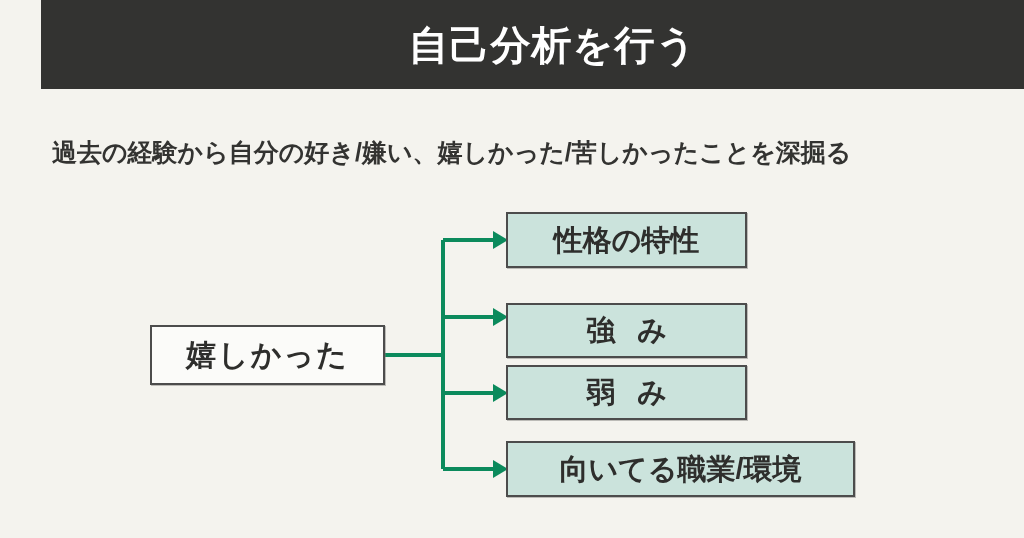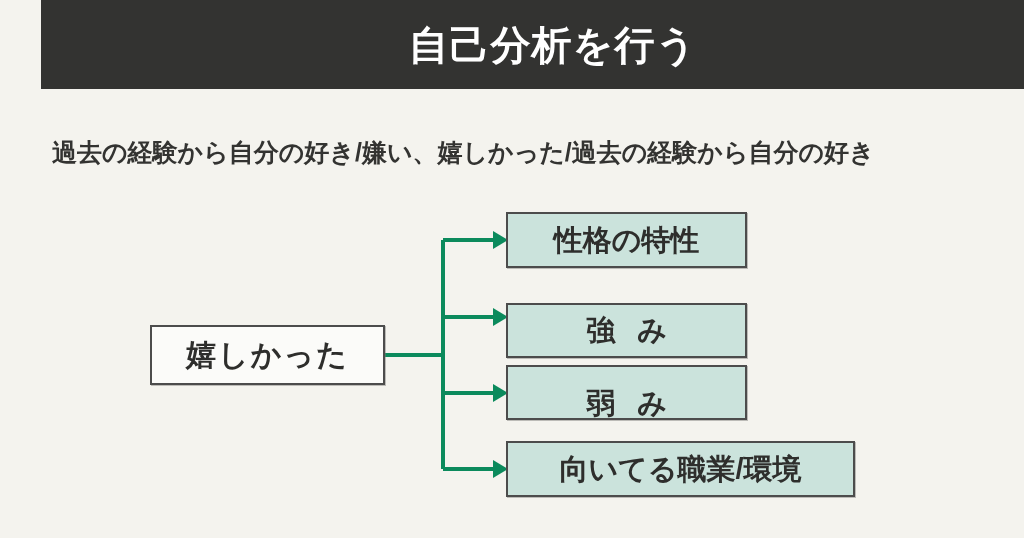--- a/index.html
+++ b/index.html
@@ -107,36 +107,36 @@
     font-size: 30px;
     letter-spacing: 2px;
   }
 
   .node-branch {
     background: #cbe3dc;
   }
 
   .node-b0 { left: 506px; top: 123px; width: 241px; height: 56px; }
   .node-b1 { left: 506px; top: 201px; width: 241px; height: 55px; margin-top: 13px; }
-  .node-b2 { left: 506px; top: 276px; width: 241px; height: 55px; align-items: flex-end; }
+  .node-b2 { left: 506px; top: 276px; width: 241px; height: 55px; }
   .node-b3 { left: 506px; top: 352px; width: 349px; height: 56px; }
 
   .node-b1 .node-label,
   .node-b2 .node-label { letter-spacing: 7px; padding-left: 7px; }
 </style>
 </head>
 <body>
 
 <div class="header-bar">
   <div class="header-title">自己分析を行う</div>
 </div>
 
 <div class="canvas">
 
-  <div class="subtitle">過去の経験から自分の好き/嫌い、嬉しかった/過去の経験から自分の好き</div>
+  <div class="subtitle">過去の経験から自分の好き/嫌い、嬉しかった/苦しかったことを深掘る</div>
 
   <div class="diagram">
 
     <svg class="connectors" viewBox="0 0 1024 449" width="1024" height="449" xmlns="http://www.w3.org/2000/svg">
       <g fill="none" stroke="#0b8a5c" stroke-width="4" stroke-linecap="butt">
 
         <line x1="385" y1="266" x2="445" y2="266"></line>
 
         <line x1="443" y1="151" x2="443" y2="380"></line>
 

